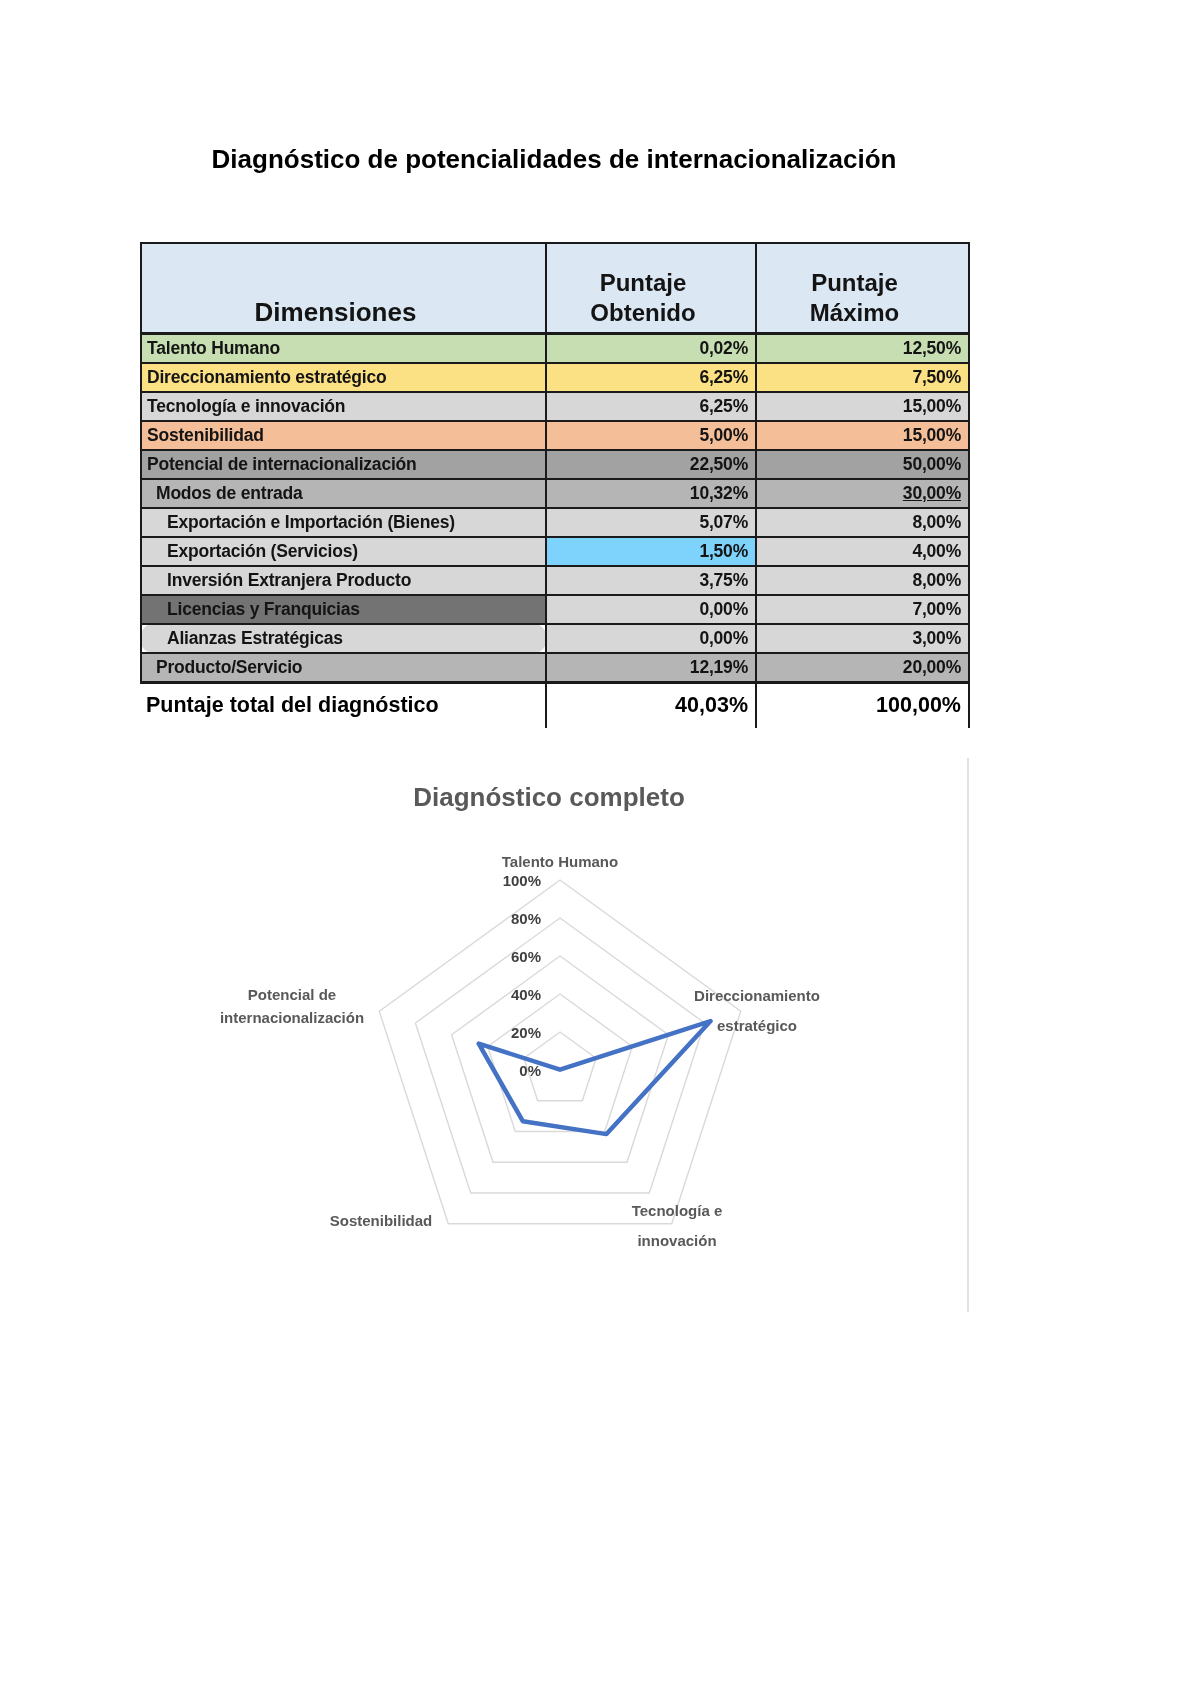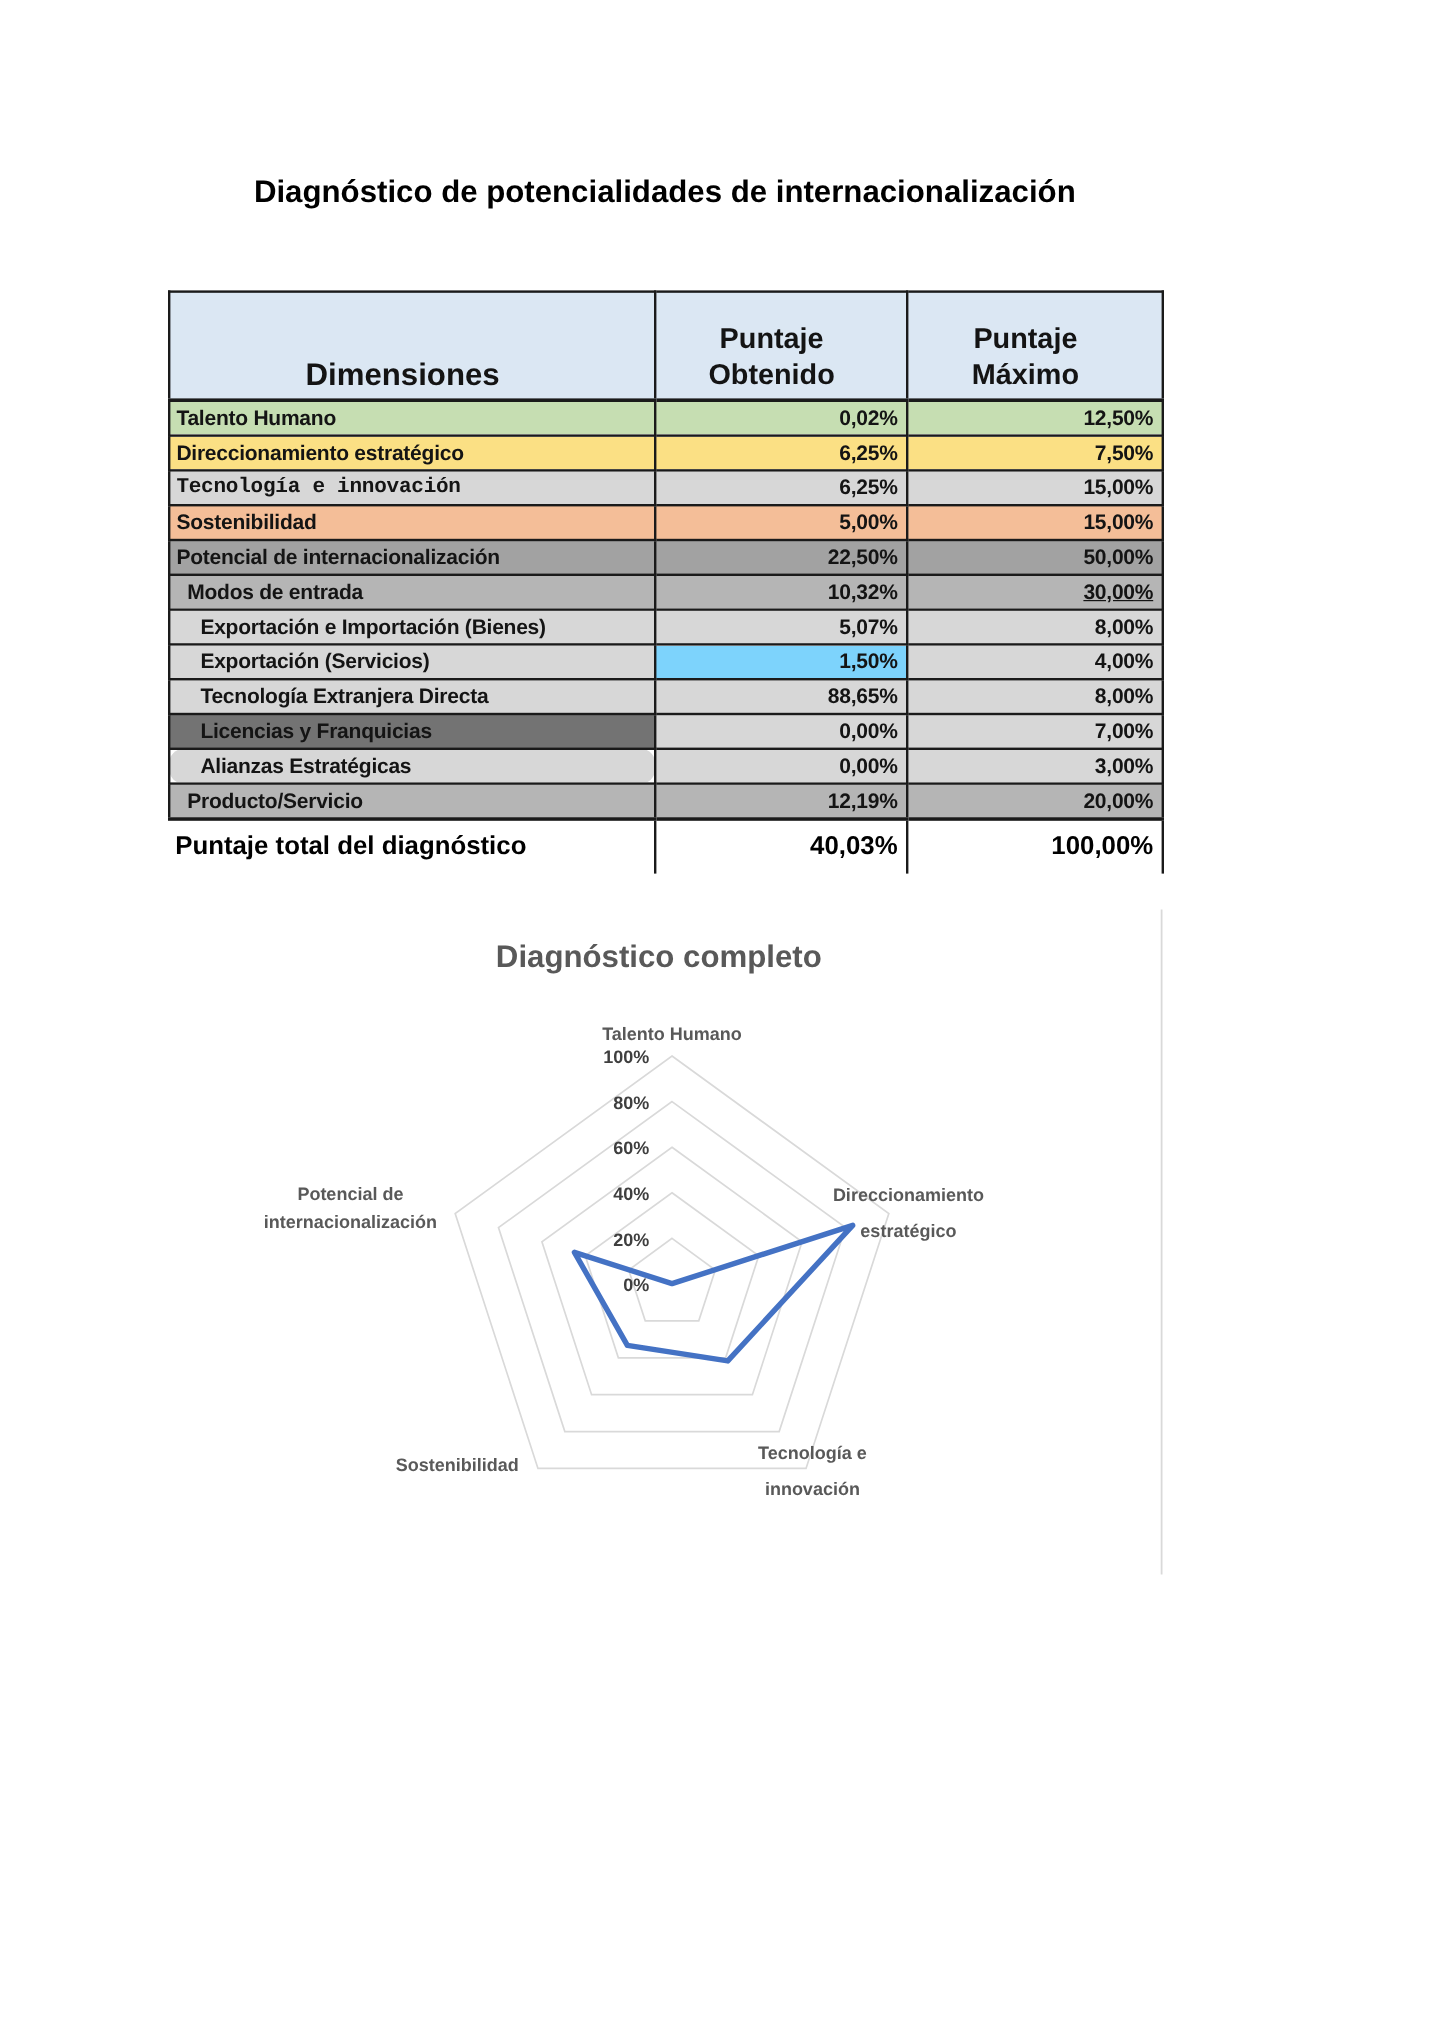--- a/index.html
+++ b/index.html
@@ -100,21 +100,21 @@
         <td class="lbl ind0" style="background: rgb(198, 222, 178);">Talento Humano</td>
         <td class="num" style="background: rgb(198, 222, 178);">0,02%</td>
         <td class="num" style="background: rgb(198, 222, 178);">12,50%</td>
       </tr>
       <tr>
         <td class="lbl ind0" style="background: rgb(251, 224, 132);">Direccionamiento estratégico</td>
         <td class="num" style="background: rgb(251, 224, 132);">6,25%</td>
         <td class="num" style="background: rgb(251, 224, 132);">7,50%</td>
       </tr>
       <tr>
-        <td class="lbl ind0" style="background: rgb(215, 215, 215); font-family: Liberation Mono, monospace;">Tecnología e innovación</td>
+        <td class="lbl ind0" style="background: rgb(215, 215, 215);">Tecnología e innovación</td>
         <td class="num" style="background: rgb(215, 215, 215);">6,25%</td>
         <td class="num" style="background: rgb(215, 215, 215);">15,00%</td>
       </tr>
       <tr>
         <td class="lbl ind0" style="background: rgb(244, 190, 152);">Sostenibilidad</td>
         <td class="num" style="background: rgb(244, 190, 152);">5,00%</td>
         <td class="num" style="background: rgb(244, 190, 152);">15,00%</td>
       </tr>
       <tr>
         <td class="lbl ind0" style="background: rgb(162, 162, 162);">Potencial de internacionalización</td>
@@ -130,22 +130,22 @@
         <td class="lbl ind2" style="background: rgb(215, 215, 215);">Exportación e Importación (Bienes)</td>
         <td class="num" style="background: rgb(215, 215, 215);">5,07%</td>
         <td class="num" style="background: rgb(215, 215, 215);">8,00%</td>
       </tr>
       <tr>
         <td class="lbl ind2" style="background: rgb(215, 215, 215);">Exportación (Servicios)</td>
         <td class="num" style="background: #7dd3fc;">1,50%</td>
         <td class="num" style="background: rgb(215, 215, 215); margin-left: 48px;">4,00%</td>
       </tr>
       <tr>
-        <td class="lbl ind2" style="background: rgb(215, 215, 215);">Tecnología Extranjera Directa</td>
-        <td class="num" style="background: rgb(215, 215, 215);">88,65%</td>
+        <td class="lbl ind2" style="background: rgb(215, 215, 215);">Inversión Extranjera Producto</td>
+        <td class="num" style="background: rgb(215, 215, 215);">3,75%</td>
         <td class="num" style="background: rgb(215, 215, 215);">8,00%</td>
       </tr>
       <tr>
         <td class="lbl ind2" style="background: #737373;">Licencias y Franquicias</td>
         <td class="num" style="background: rgb(215, 215, 215);">0,00%</td>
         <td class="num" style="background: rgb(215, 215, 215);">7,00%</td>
       </tr>
       <tr>
         <td class="lbl ind2" style="background: rgb(215, 215, 215); border-radius: 12px;">Alianzas Estratégicas</td>
         <td class="num" style="background: rgb(215, 215, 215);">0,00%</td>

